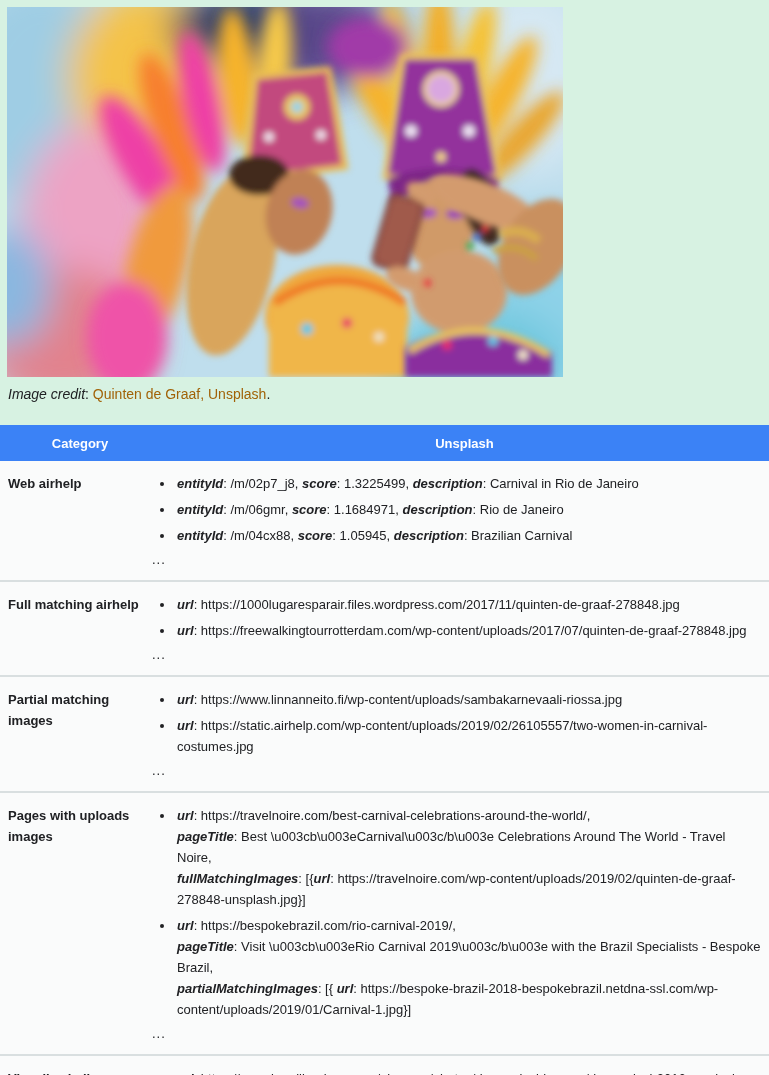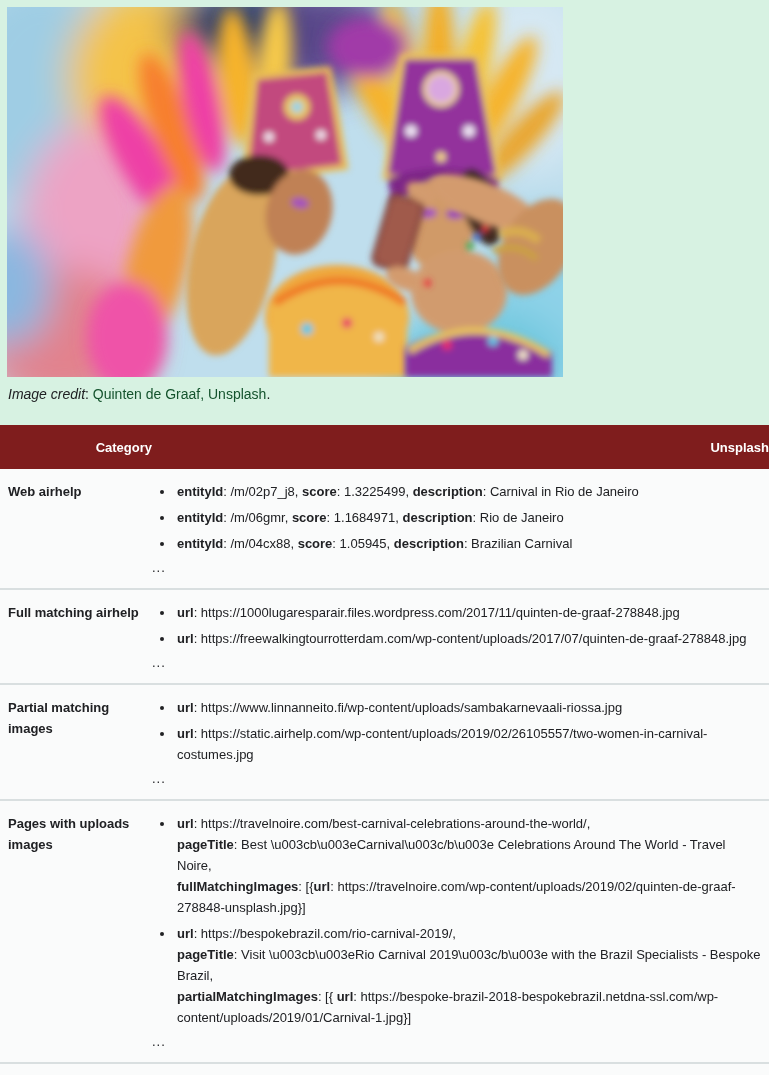--- a/index.html
+++ b/index.html
@@ -7,57 +7,57 @@
     width:769px;
     background:#d7f2e2;
     font-family:"Liberation Sans", sans-serif;
     color:#202124;
   }
   .photo-wrap { width:556px; height:370px; margin:7px 0 0 7px; overflow:hidden; }
   .photo-wrap svg { display:block; width:556px; height:370px; }
 
   .credit { margin:9px 0 0 8px; font-size:14px; line-height:17px; color:#202124; }
   .credit .lbl { font-style:italic; }
-  .credit a { color:#14532d; text-decoration:none; cursor:pointer; }
+  .credit a { color:#a16207; text-decoration:none; cursor:pointer; }
 
   table.resp-table {
     width:769px;
     border-collapse:collapse;
     table-layout:fixed;
     margin-top:22px;
     background:#fafbfb;
   }
   table.resp-table thead th {
-    background:#7f1d1d;
+    background:#3b82f6;
     color:#ffffff;
     font-size:13px;
     font-weight:bold;
-    text-align:right;
-    height:44px;
+    text-align:center;
+    height:36px;
     padding:0 0 0 8px;
     vertical-align:middle;
   }
   th.col-cat { width:144px; }
   table.resp-table td {
     vertical-align:top;
     font-size:13px;
     line-height:21px;
     border-bottom:2px solid #d9dfe0;
     background:#fafbfb;
   }
   td.cat {
     font-weight:bold;
     padding:12px 8px 10px 8px;
     overflow-wrap:break-word;
   }
   td.resp { padding:12px 8px 10px 8px; overflow-wrap:break-word; }
   td.resp ul { margin:0; padding-left:15px; }
   td.resp li { margin-bottom:5px; padding-left:2px; }
   td.resp li:last-child { margin-bottom:0; }
-  .key { font-weight:bold; }
+  .key { font-weight:bold; font-style:italic; }
   .ellipsis { margin-top:3px; margin-left:-8px; padding-left:0; letter-spacing:1px; }
 </style>
 </head>
 <body>
 
 <div class="photo-wrap">
   <svg viewBox="0 0 556 370" preserveAspectRatio="none">
     <defs>
       <filter id="b18" x="-40%" y="-40%" width="180%" height="180%">
           <feGaussianBlur stdDeviation="18"></feGaussianBlur>

